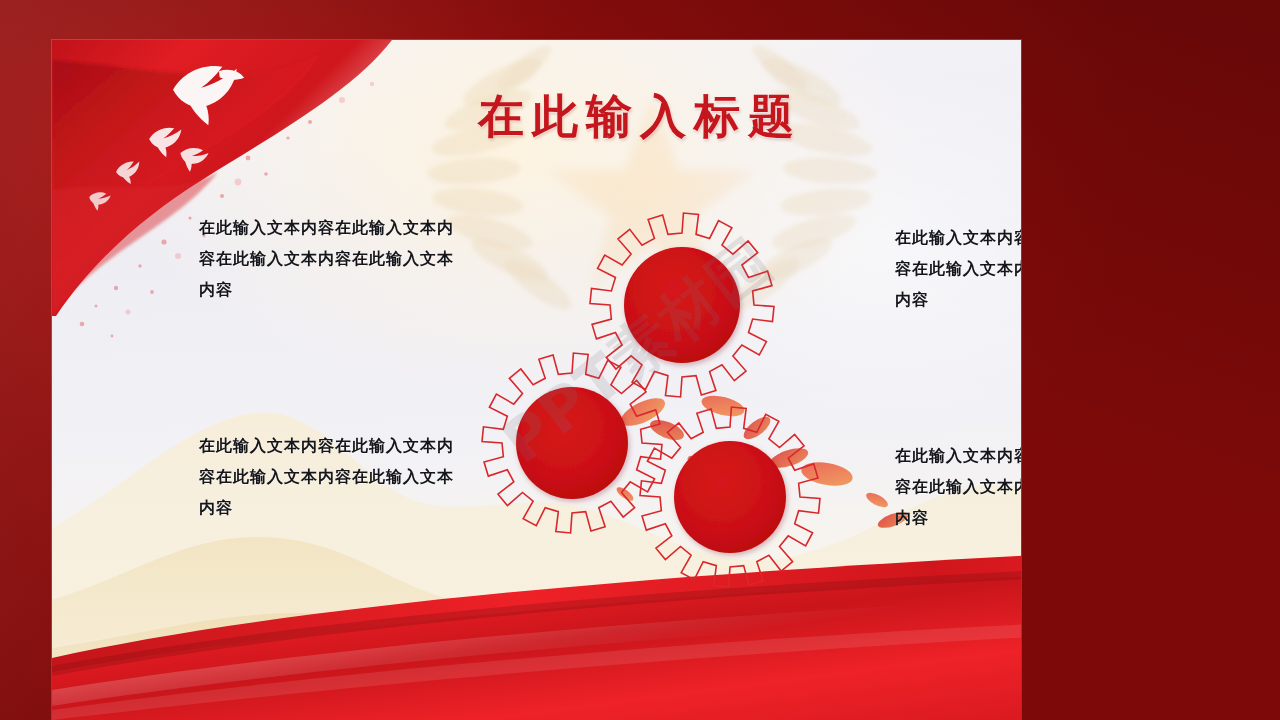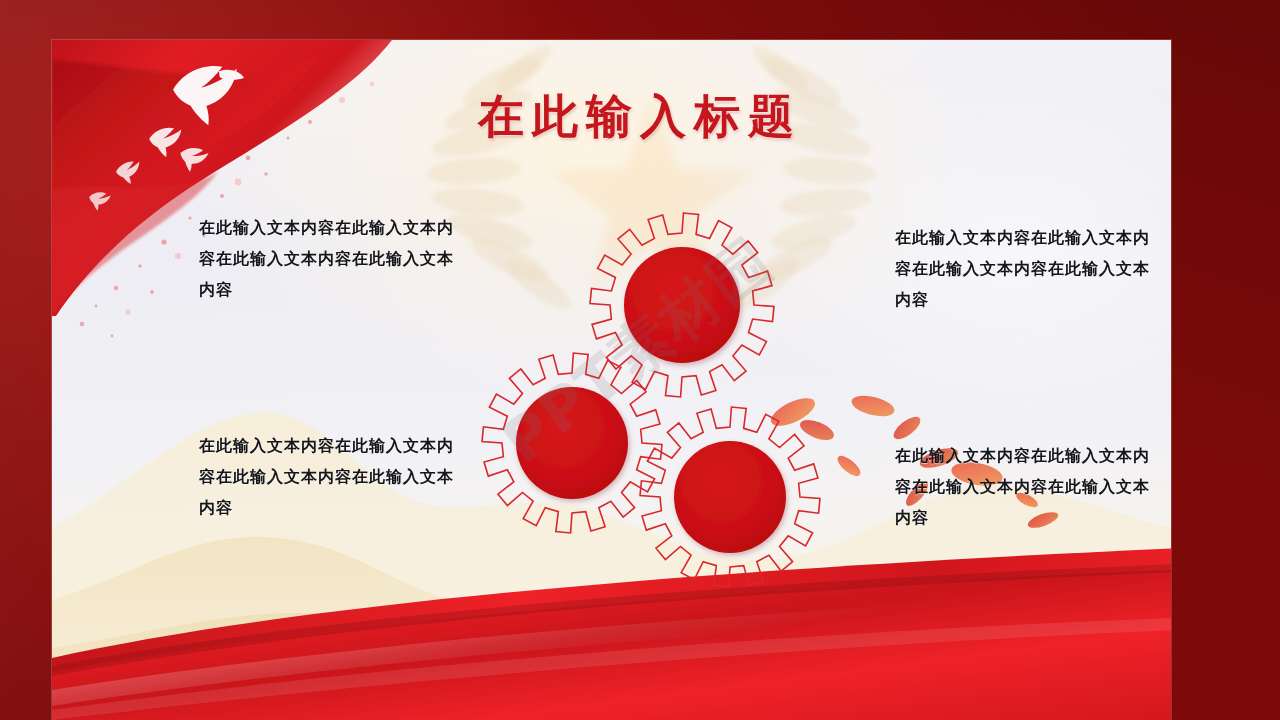--- a/index.html
+++ b/index.html
@@ -23,21 +23,21 @@
     background:
       linear-gradient(118deg, rgba(255,255,255,0.08) 0%, rgba(255,255,255,0) 34%),
       linear-gradient(200deg, rgba(0,0,0,0.18) 0%, rgba(0,0,0,0) 45%);
     pointer-events:none;
   }
 
   
   #slide {
     position: absolute;
     left: 52px; top: 40px;
-    width: 1119px; height: 680px;
+    width: 969px; height: 680px;
     overflow: hidden;
     background:
       linear-gradient(178deg, #f3f2f7 0%, #eeedf3 30%, #f2f1f5 58%, #f7f4ee 76%, #fbf7ee 100%);
     box-shadow: 0 0 0 1px rgba(255,255,255,0.18);
   }
 
   
   .wash {
     position:absolute; inset:0;
     background:

